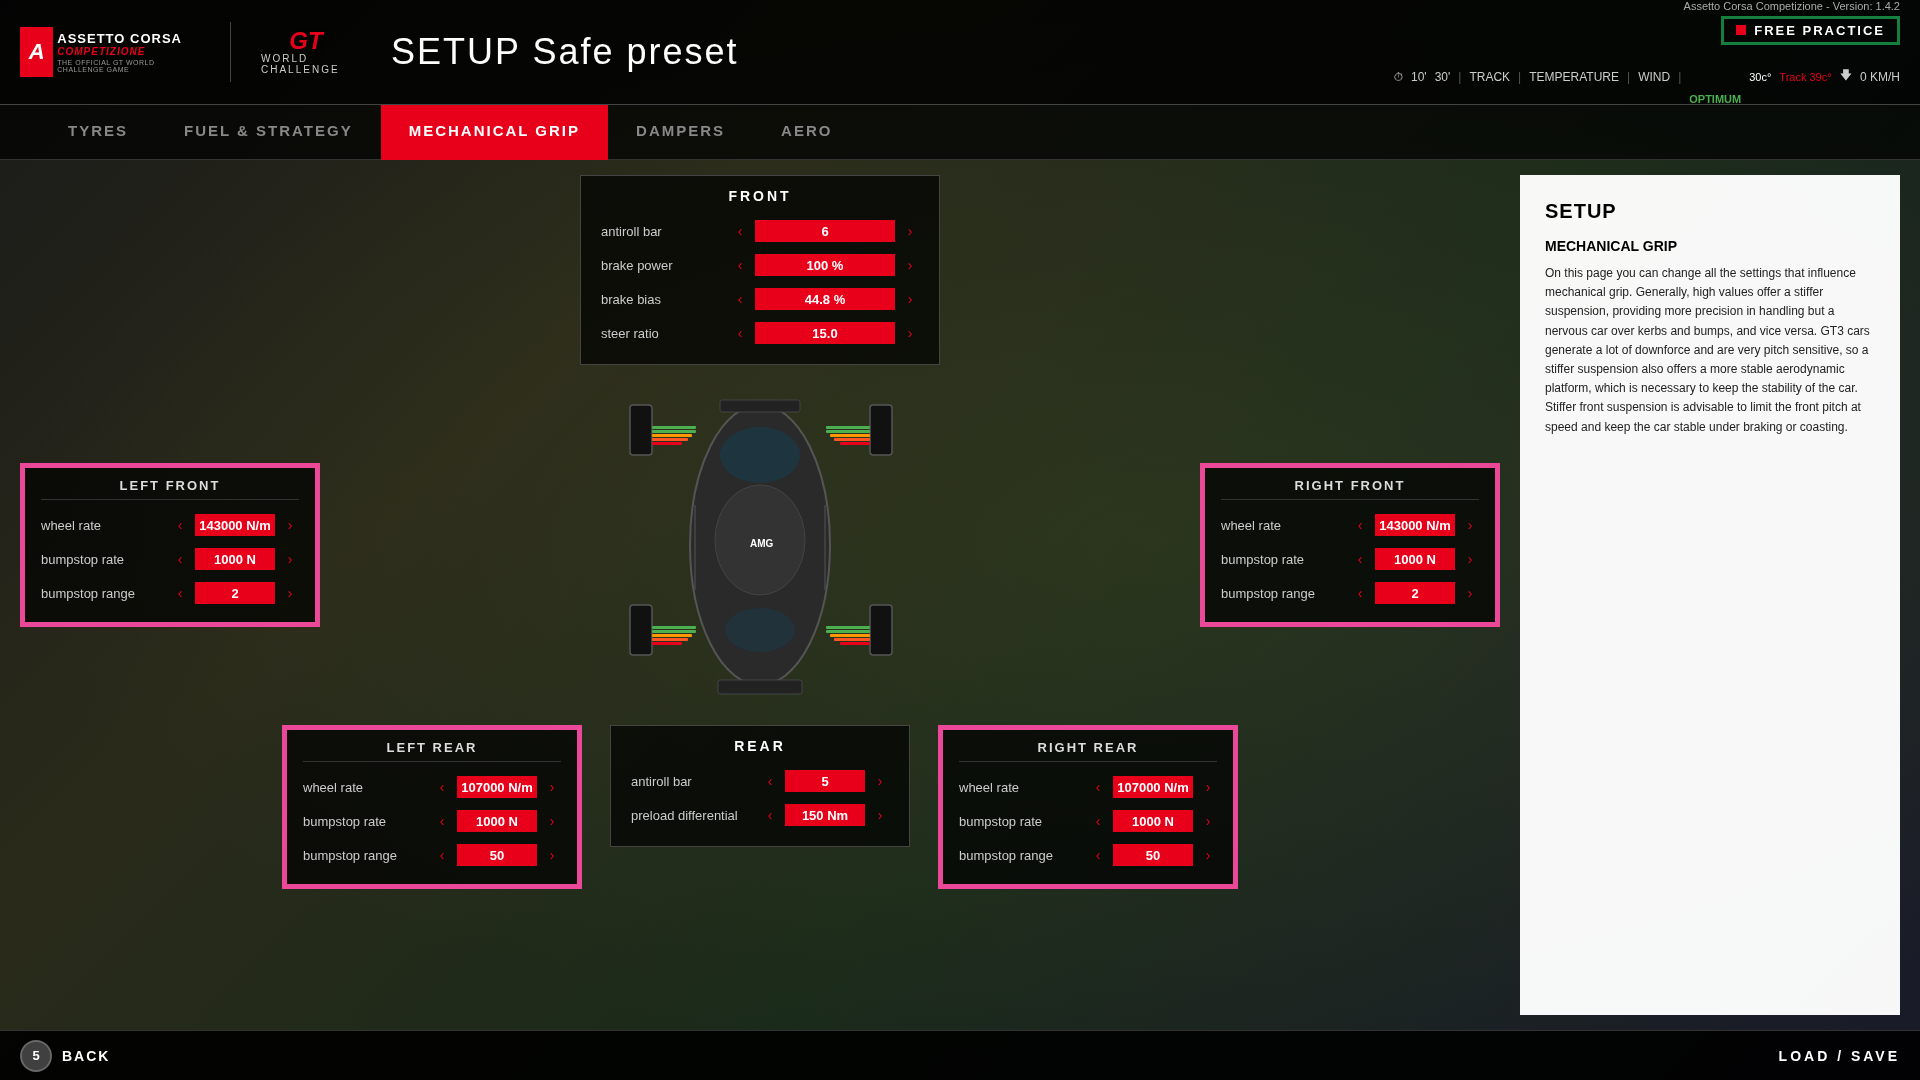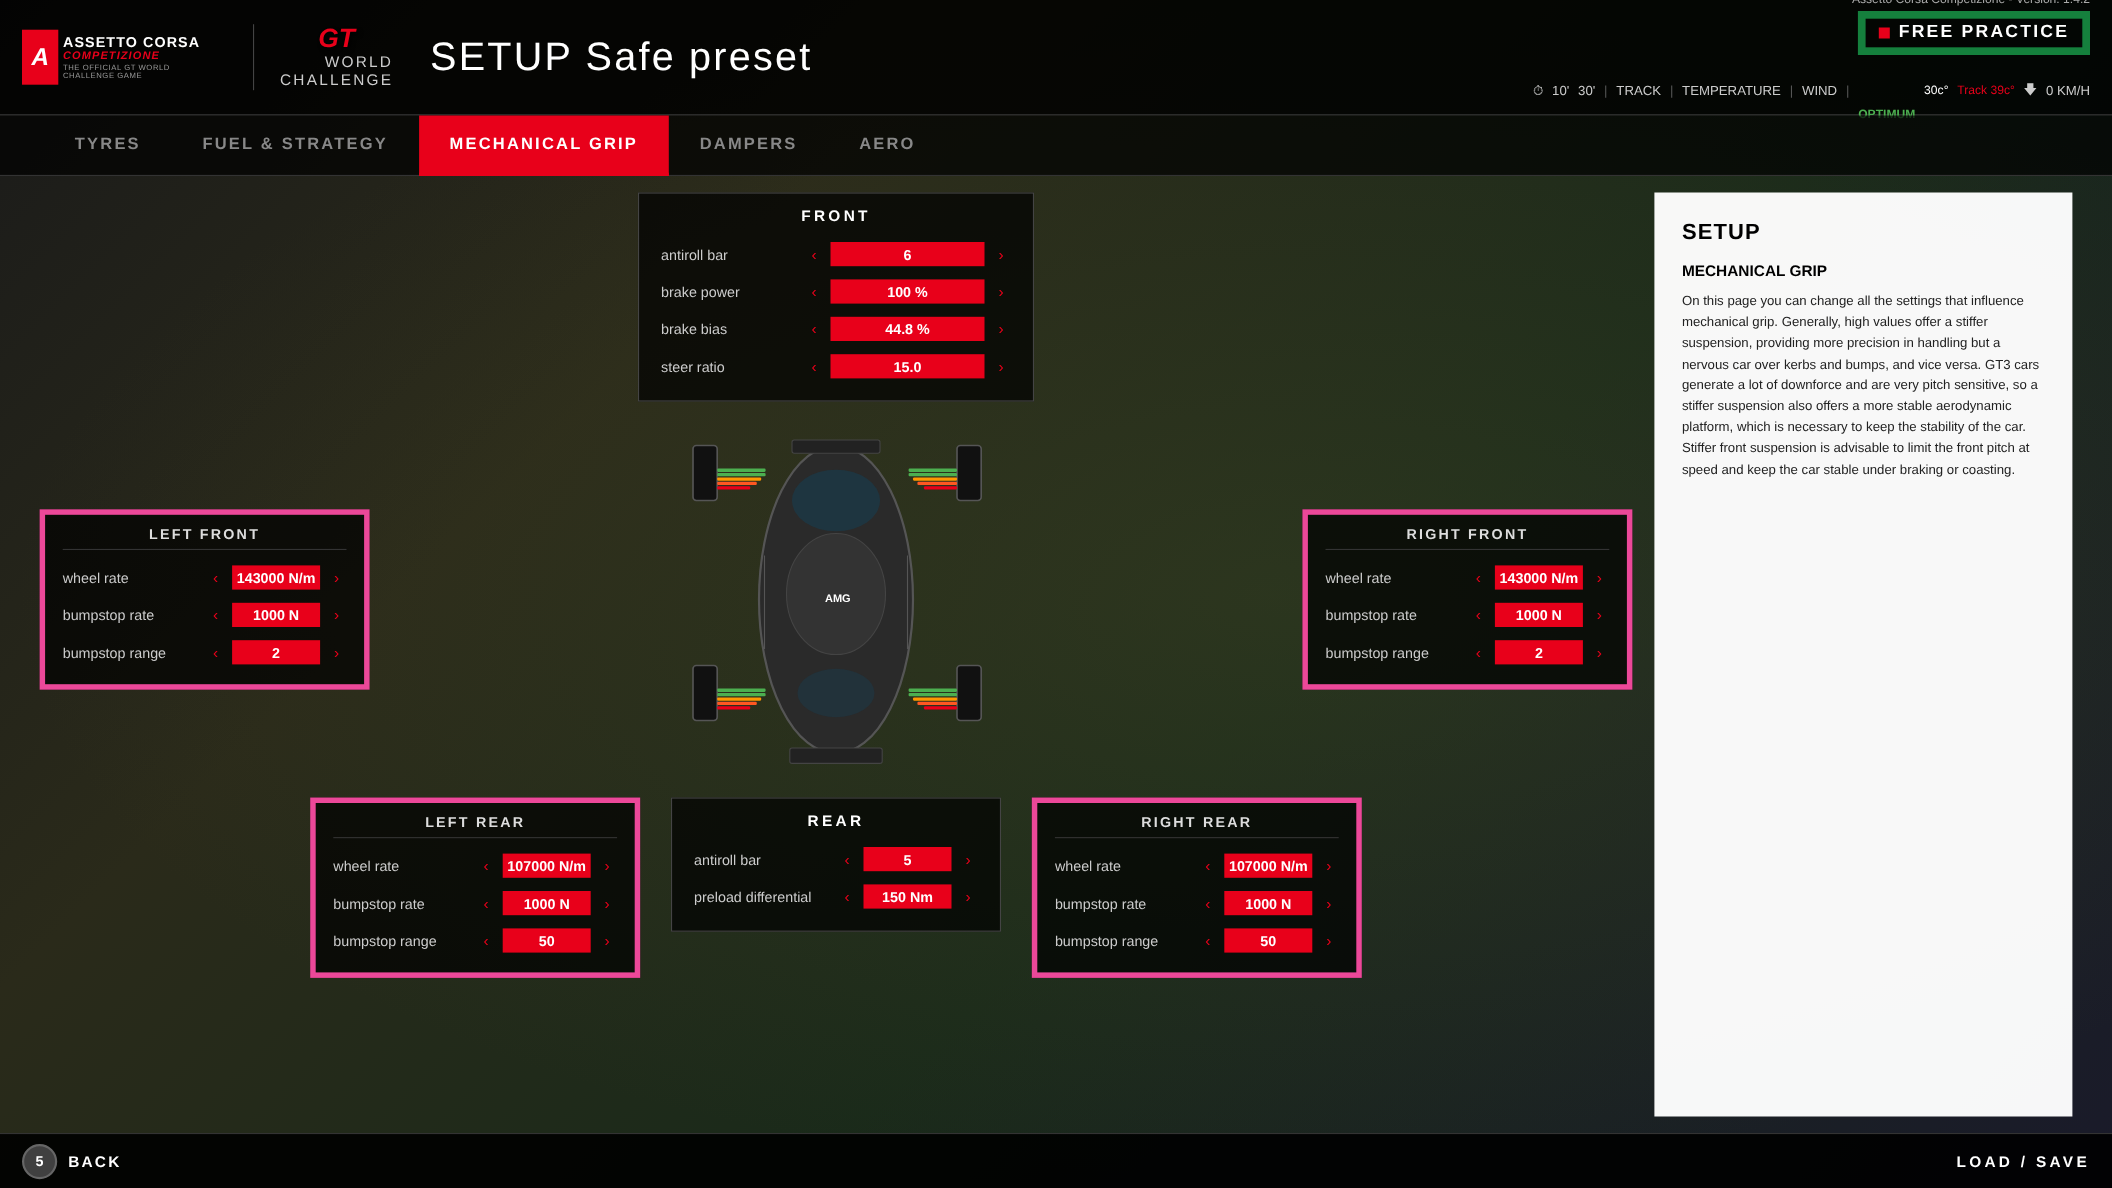--- a/index.html
+++ b/index.html
@@ -71,24 +71,24 @@
     }
     .gt-text {
       font-size: 24px;
       font-weight: 900;
       color: #e8001a;
       font-style: italic;
       line-height: 1;
       text-shadow: 2px 2px 4px rgba(0,0,0,0.8);
     }
     .wc-text {
-      font-size: 14px;
+      font-size: 10px;
       color: #ccc;
       letter-spacing: 2px;
-      text-align: right;
+      text-align: left;
     }
 
     .setup-title {
       font-size: 36px;
       font-weight: 300;
       color: #fff;
       margin-left: 20px;
       letter-spacing: 2px;
     }
 
@@ -100,23 +100,23 @@
       gap: 4px;
     }
 
     .version-text {
       font-size: 11px;
       color: #aaa;
     }
 
     .free-practice-badge {
       background: transparent;
-      border: 7px solid #15803d;
+      border: 3px solid #15803d;
       color: #fff;
-      font-size: 16px;
+      font-size: 13px;
       font-weight: bold;
       padding: 4px 12px;
       letter-spacing: 2px;
       display: flex;
       align-items: center;
       gap: 8px;
     }
     .fp-indicator {
       width: 10px;
       height: 10px;
@@ -165,21 +165,21 @@
     .nav-tab.active {
       color: #fff;
       background: #e8001a;
       border-bottom: 3px solid #e8001a;
     }
 
     
     .main-content {
       flex: 1;
       display: flex;
-      padding: 15px 36px;
+      padding: 15px 20px;
       gap: 20px;
       overflow: hidden;
     }
 
     .setup-area {
       flex: 1;
       display: flex;
       flex-direction: column;
       gap: 10px;
     }

